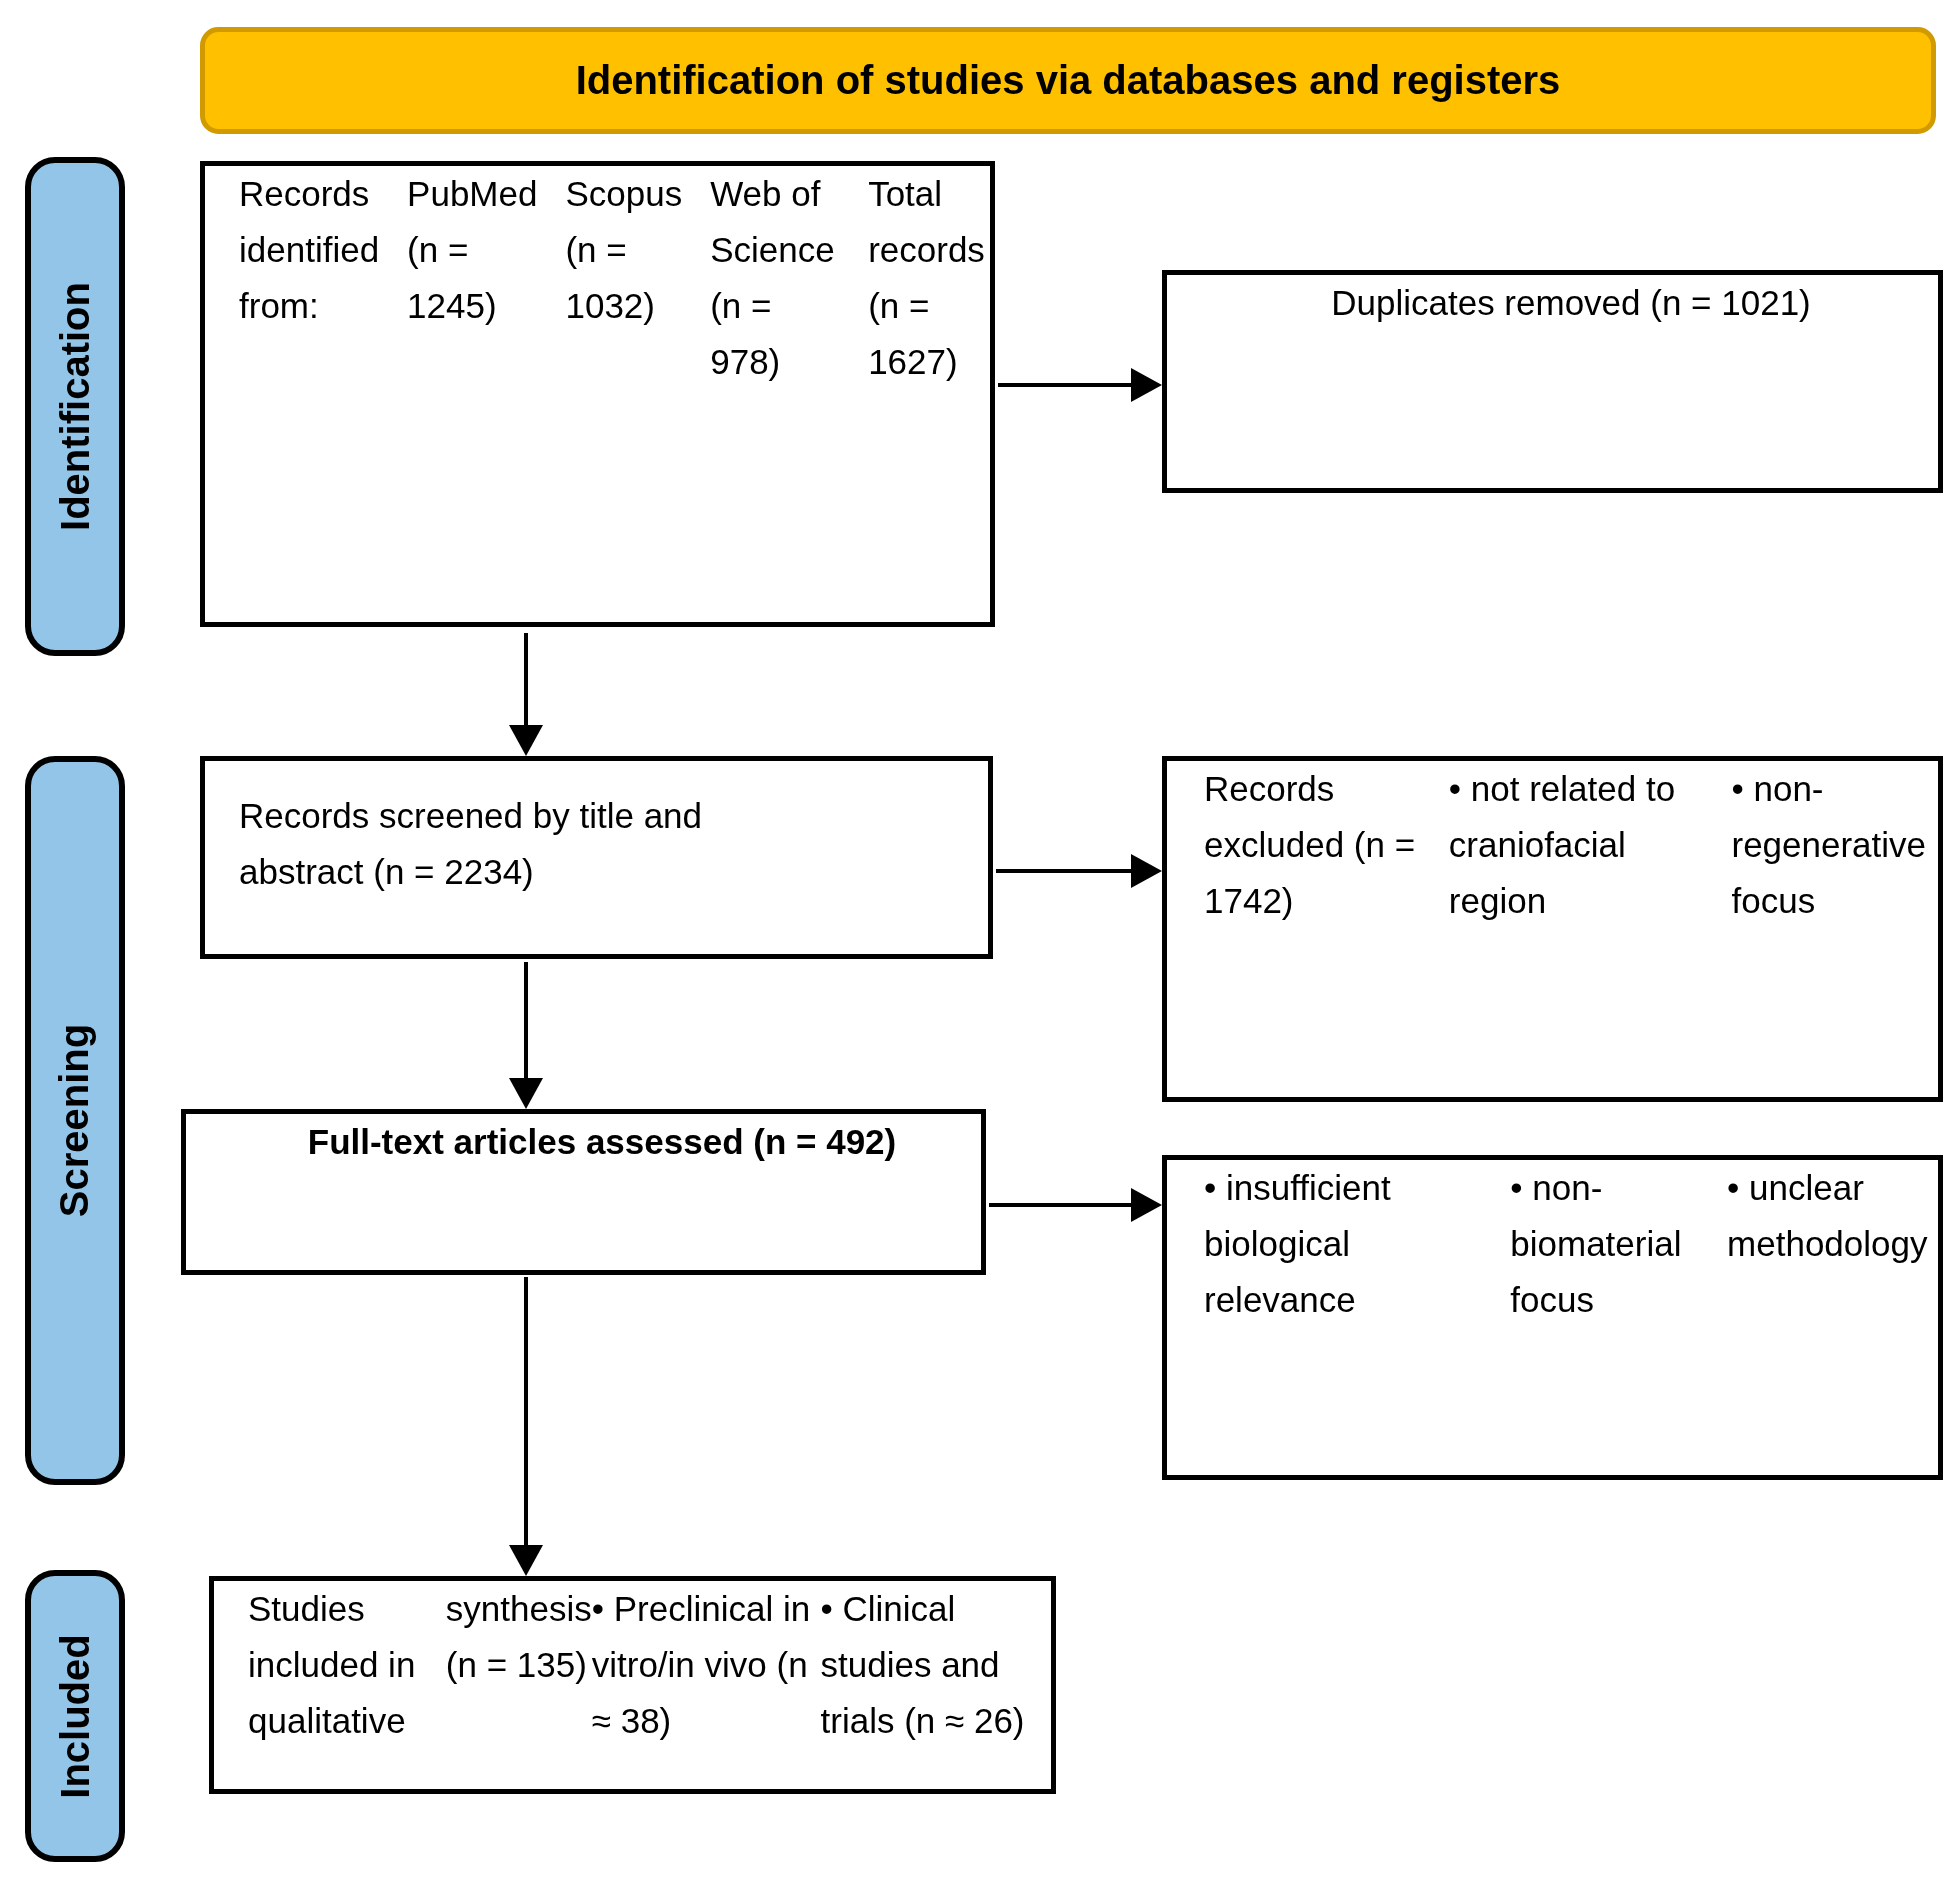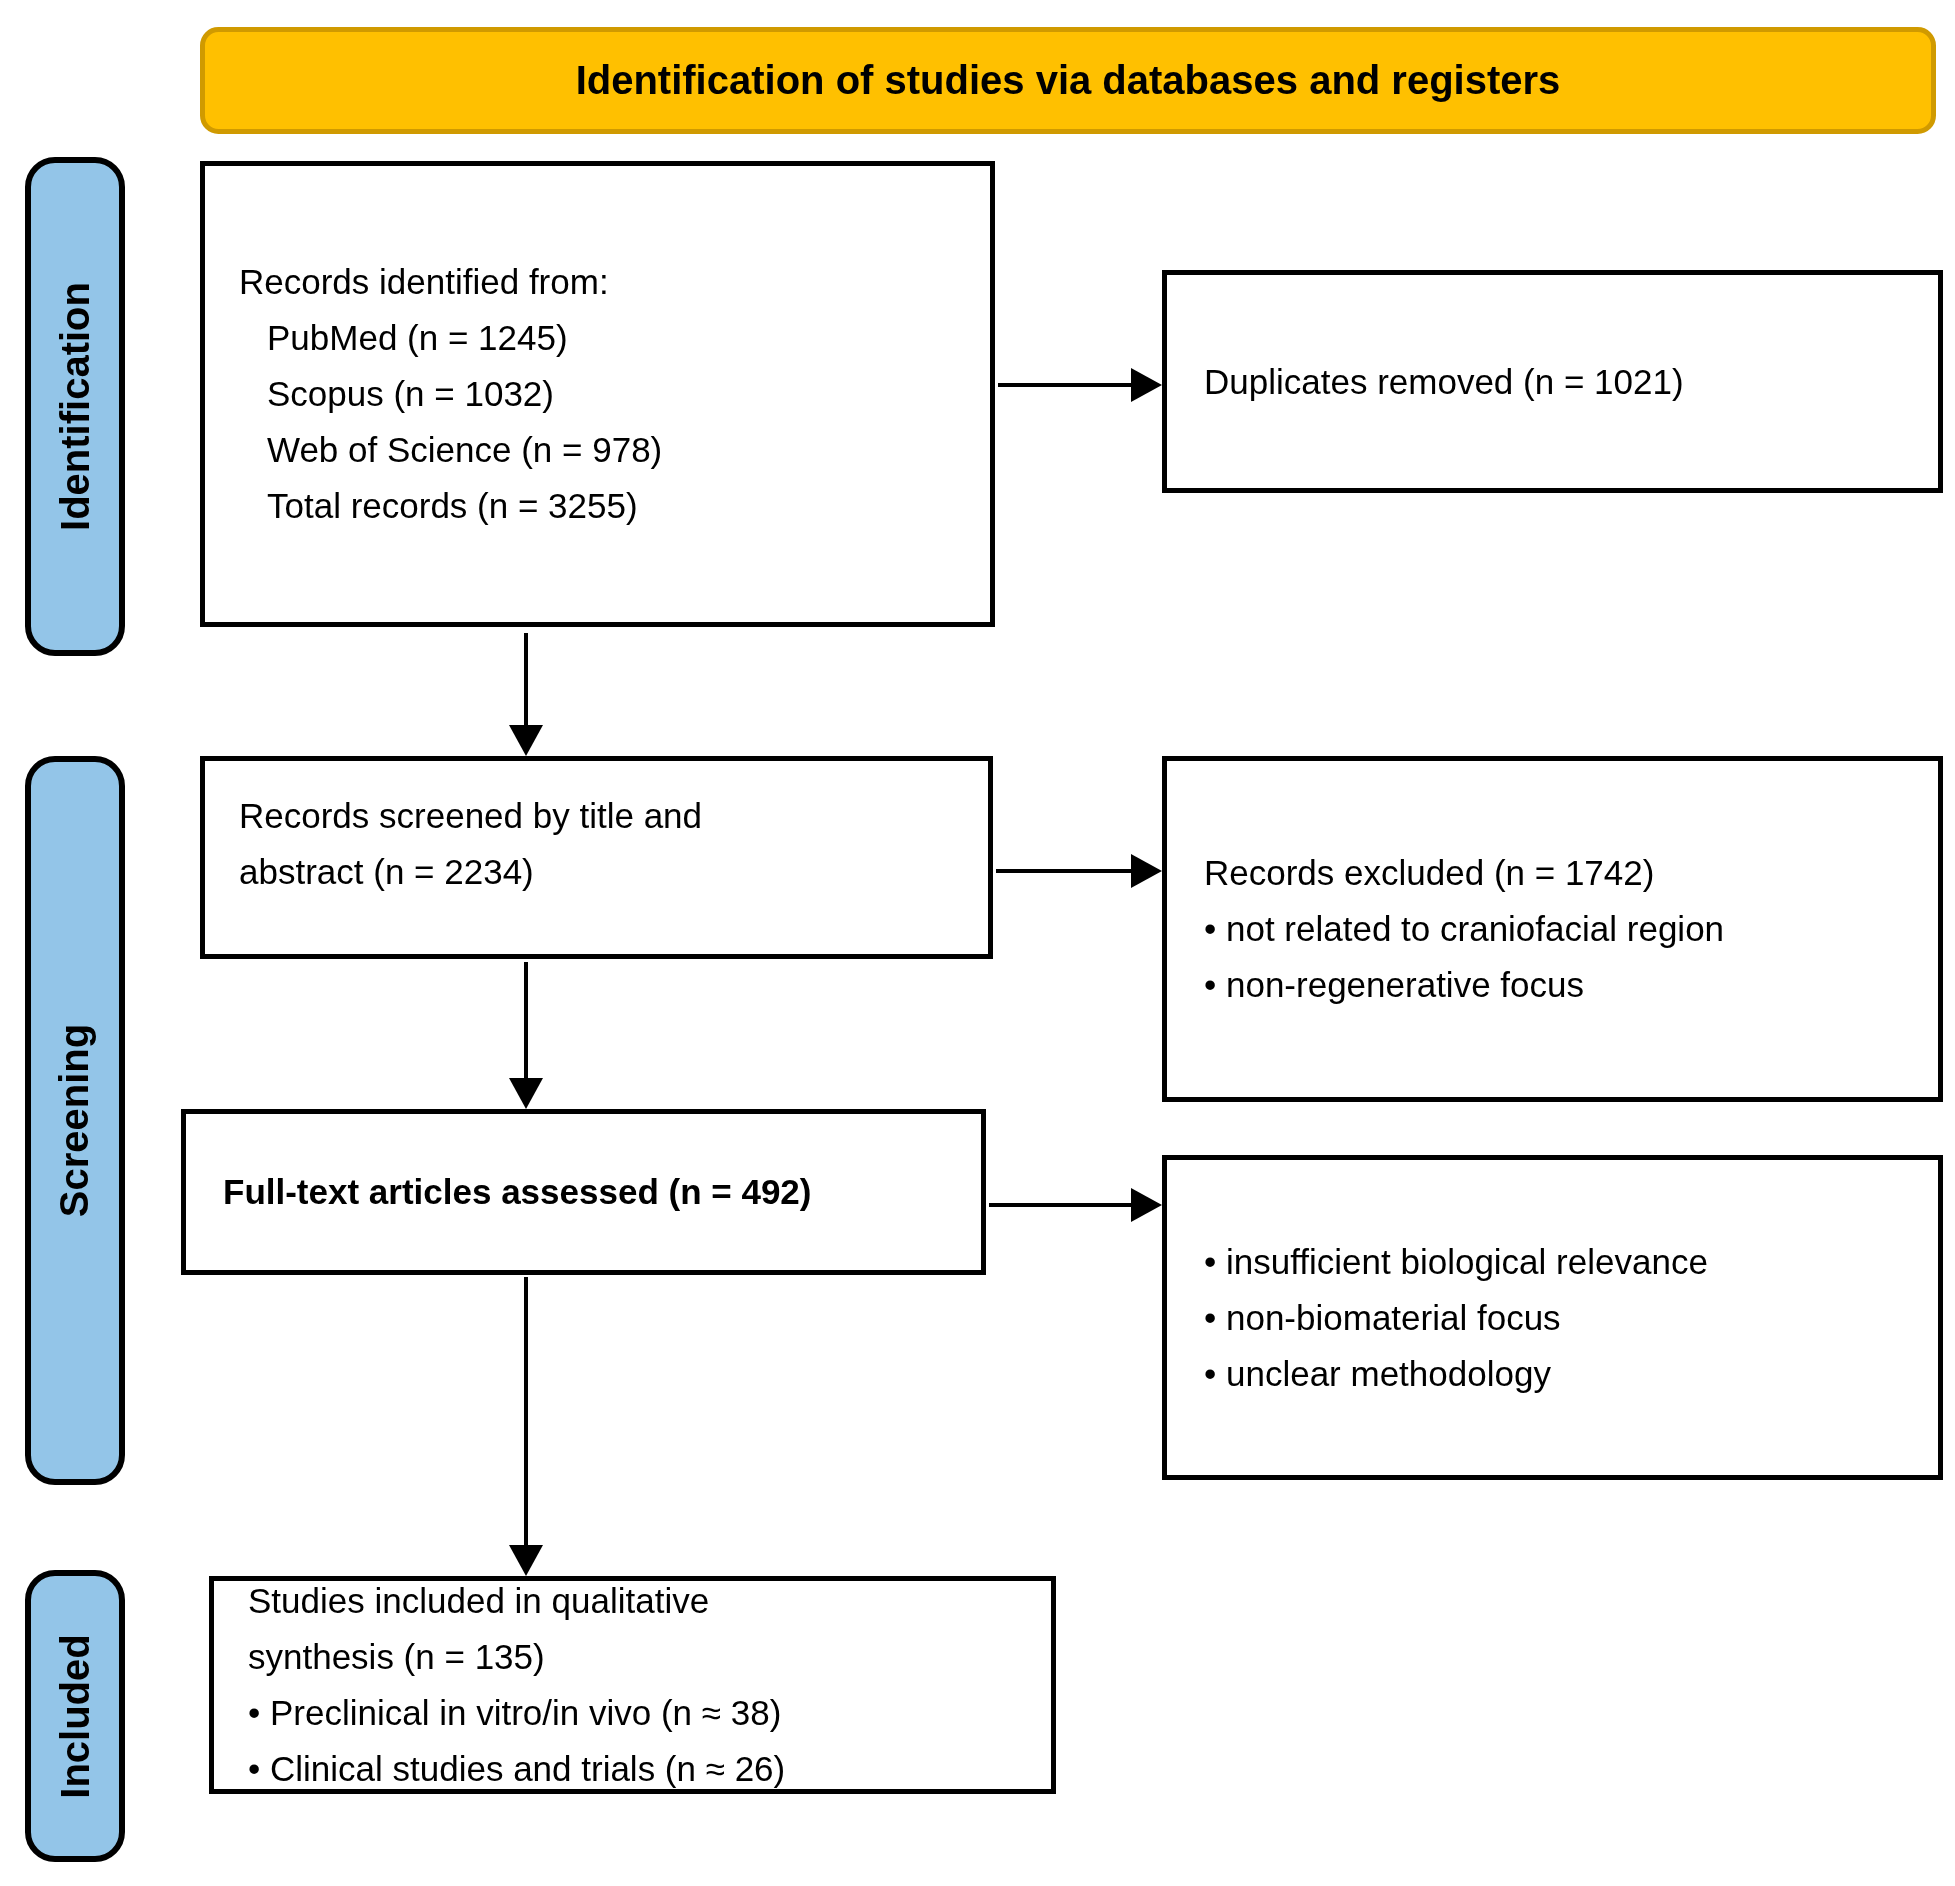--- a/index.html
+++ b/index.html
@@ -46,21 +46,21 @@
 
   
   .node {
     position: absolute;
     background: #ffffff;
     border: 5.6px solid #000000;
     box-sizing: border-box;
     font-size: 35px;
     line-height: 56px;
   }
-  .col { display: flex; flex-direction: column; justify-content: center; }
+  .col { display: flex; flex-direction: row; justify-content: center; }
 
   .node-records-identified { left: 200px;  top: 161px;  width: 795px; height: 466px; padding-left: 34px; }
   .node-records-identified .src { margin-left: 28px; }
 
   .node-duplicates-removed { left: 1162px; top: 270px;  width: 781px; height: 223px; padding-left: 37px; }
 
   .node-records-screened   { left: 200px;  top: 756px; width: 793px; height: 203px; padding: 27px 21px 0 34px; }
 
   .node-records-excluded   { left: 1162px; top: 756px; width: 781px; height: 346px; padding-left: 37px; }
 
@@ -101,21 +101,21 @@
   </div>
   <div class="stage stage-included" style="background-color: rgb(147, 197, 232);">
     <span>Included</span>
   </div>
 
   <div class="node col node-records-identified">
     <div>Records identified from:</div>
     <div class="src">PubMed (n = 1245)</div>
     <div class="src">Scopus (n = 1032)</div>
     <div class="src">Web of Science (n = 978)</div>
-    <div class="src">Total records (n = 3255)</div>
+    <div class="src">Total records (n = 1627)</div>
   </div>
 
   <div class="node col node-duplicates-removed">
     <div>Duplicates removed (n = 1021)</div>
   </div>
 
   <div class="node node-records-screened">
     <div>Records screened by title and</div>
     <div>abstract (n = 2234)</div>
   </div>

